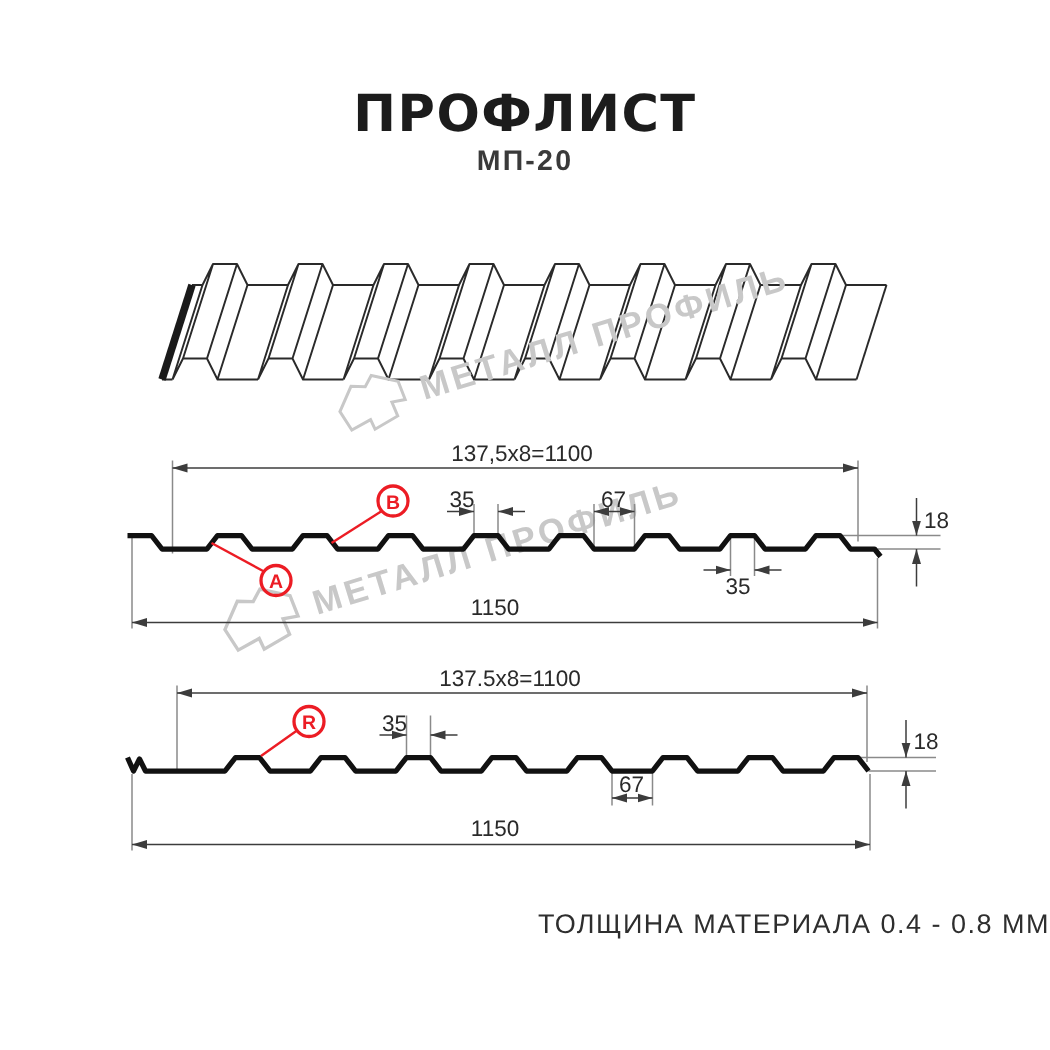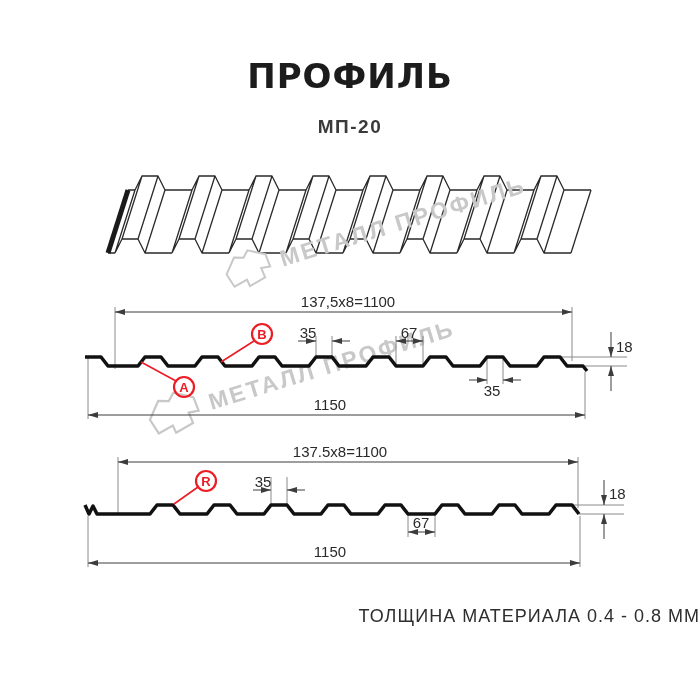--- a/index.html
+++ b/index.html
@@ -3,21 +3,21 @@
 <meta charset="utf-8">
 <style>
   html,body{margin:0;padding:0;background:#ffffff;}
   #page{position:relative;width:700px;height:700px;background:#fff;overflow:hidden;
         font-family:"Liberation Sans",sans-serif;}
   .abs{position:absolute;}
   #title{top:56px;left:0;width:700px;text-align:center;
          font-family:"DejaVu Sans","Liberation Sans",sans-serif;
          font-size:34px;font-weight:bold;letter-spacing:1px;color:#1c1c1c;}
   #subtitle{top:97px;left:0;width:700px;text-align:center;
-            font-size:19px;font-weight:600;letter-spacing:1.5px;color:#3a3a3a;margin-top:19px;}
+            font-size:19px;font-weight:600;letter-spacing:1.5px;color:#3a3a3a;}
   #footer{top:606px;left:0;width:700px;text-align:right;
           font-size:18px;font-weight:500;letter-spacing:1px;color:#2e2e2e;}
   .watermark{display:flex;align-items:center;gap:10px;transform:rotate(-17deg);
              transform-origin:0 50%;white-space:nowrap;}
   .watermark .wm-text{font-size:23px;font-weight:bold;letter-spacing:2.5px;color:#c8c8c8;}
   #wm1{left:225px;top:255px;}
   #wm2{left:148px;top:398px;}
   svg{display:block;}
   svg text{font-family:"Liberation Sans",sans-serif;font-size:15px;fill:#2a2a2a;}
   svg text.red{font-size:13px;font-weight:bold;fill:#ec1c24;}
@@ -27,21 +27,21 @@
   .lead{stroke:#ec1c24;stroke-width:1.6;}
   .ring{fill:none;stroke:#ec1c24;stroke-width:2.2;}
   .sheet3d{fill:none;stroke:#2a2a2a;stroke-width:1.3;stroke-linejoin:round;}
   .sheetedge{stroke:#1a1a1a;stroke-width:5;}
 </style>
 </head>
 <body>
 
 <div id="page">
 
-  <div id="title" class="abs">ПРОФИЛЬ</div>
+  <div id="title" class="abs">ПРОФЛИСТ</div>
   <div id="subtitle" class="abs">МП-20</div>
 
   <svg class="abs" style="left:0;top:0;" width="700" height="330">
     <defs>
       <path id="rib3d" class="sheet3d" d="M0,190 L7,176 H23 L30,190 H57
                M-20,253 L-13,239 H3 L10,253 H37
                M0,190 L-20,253 M7,176 L-13,239 M23,176 L3,239 M30,190 L10,253"></path>
     </defs>
     <path class="sheet3d" d="M128,190 H135 M108,253 H115"></path>
     <use href="#rib3d" x="135"></use>

